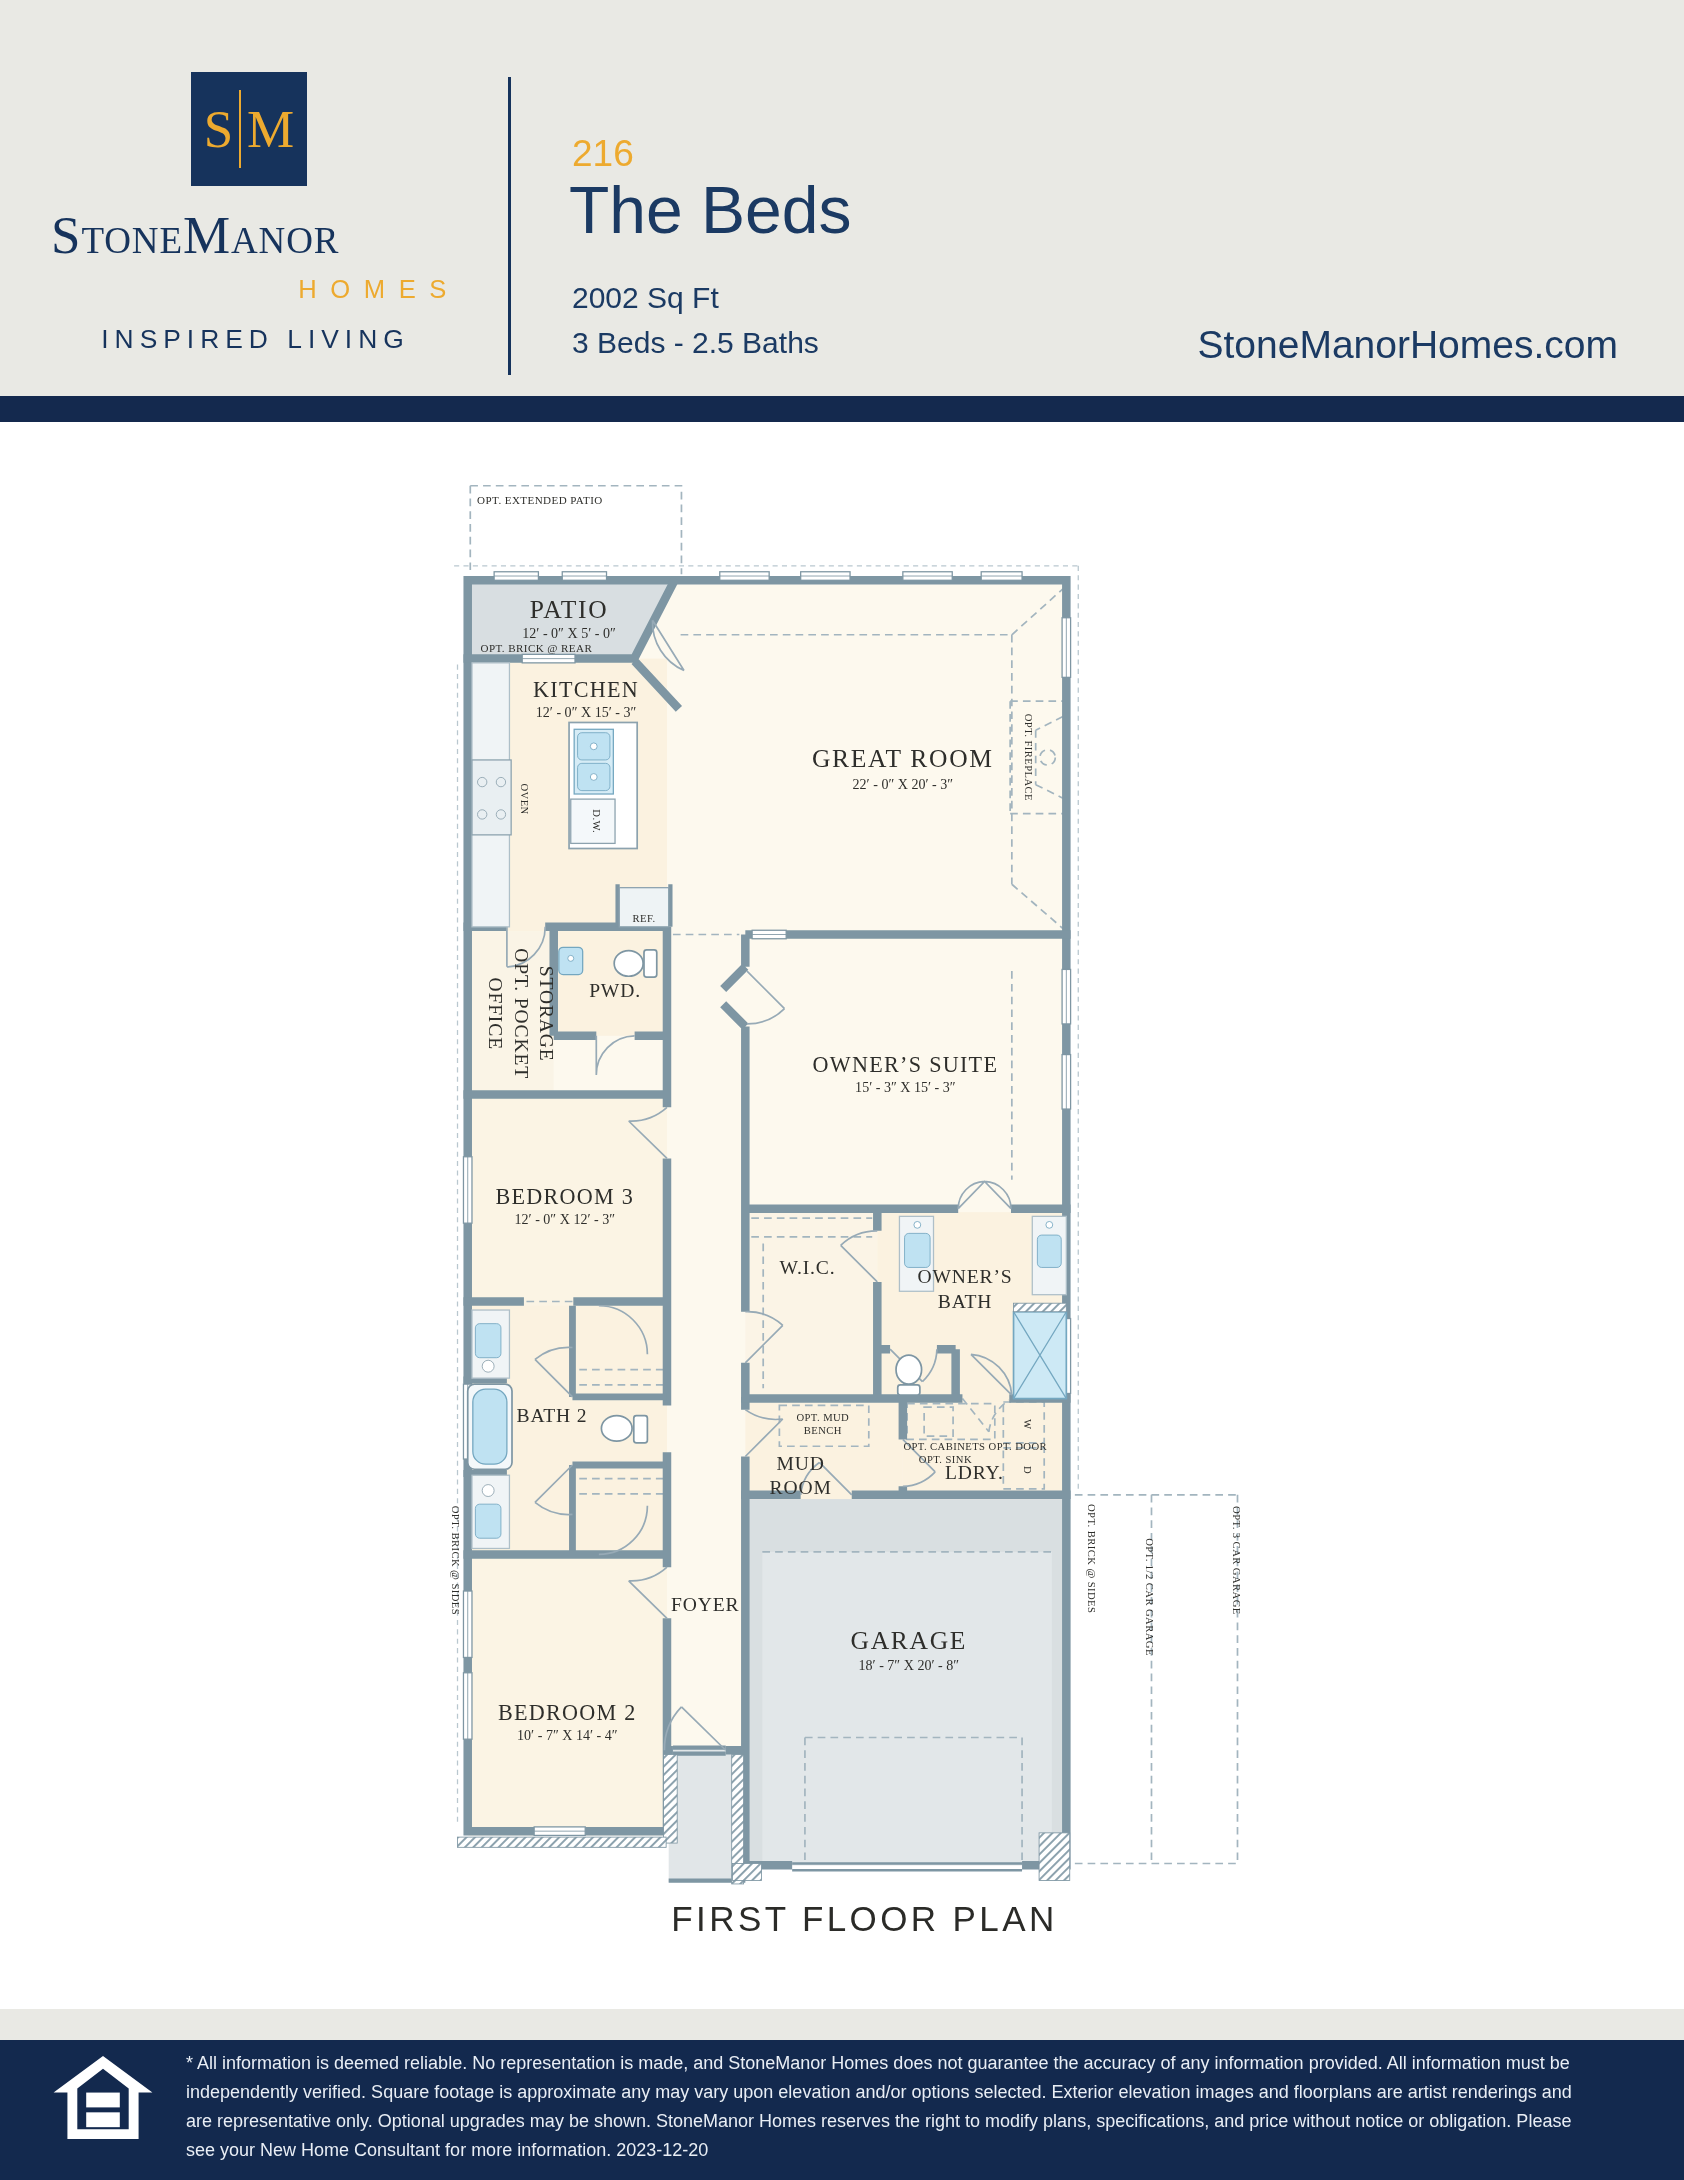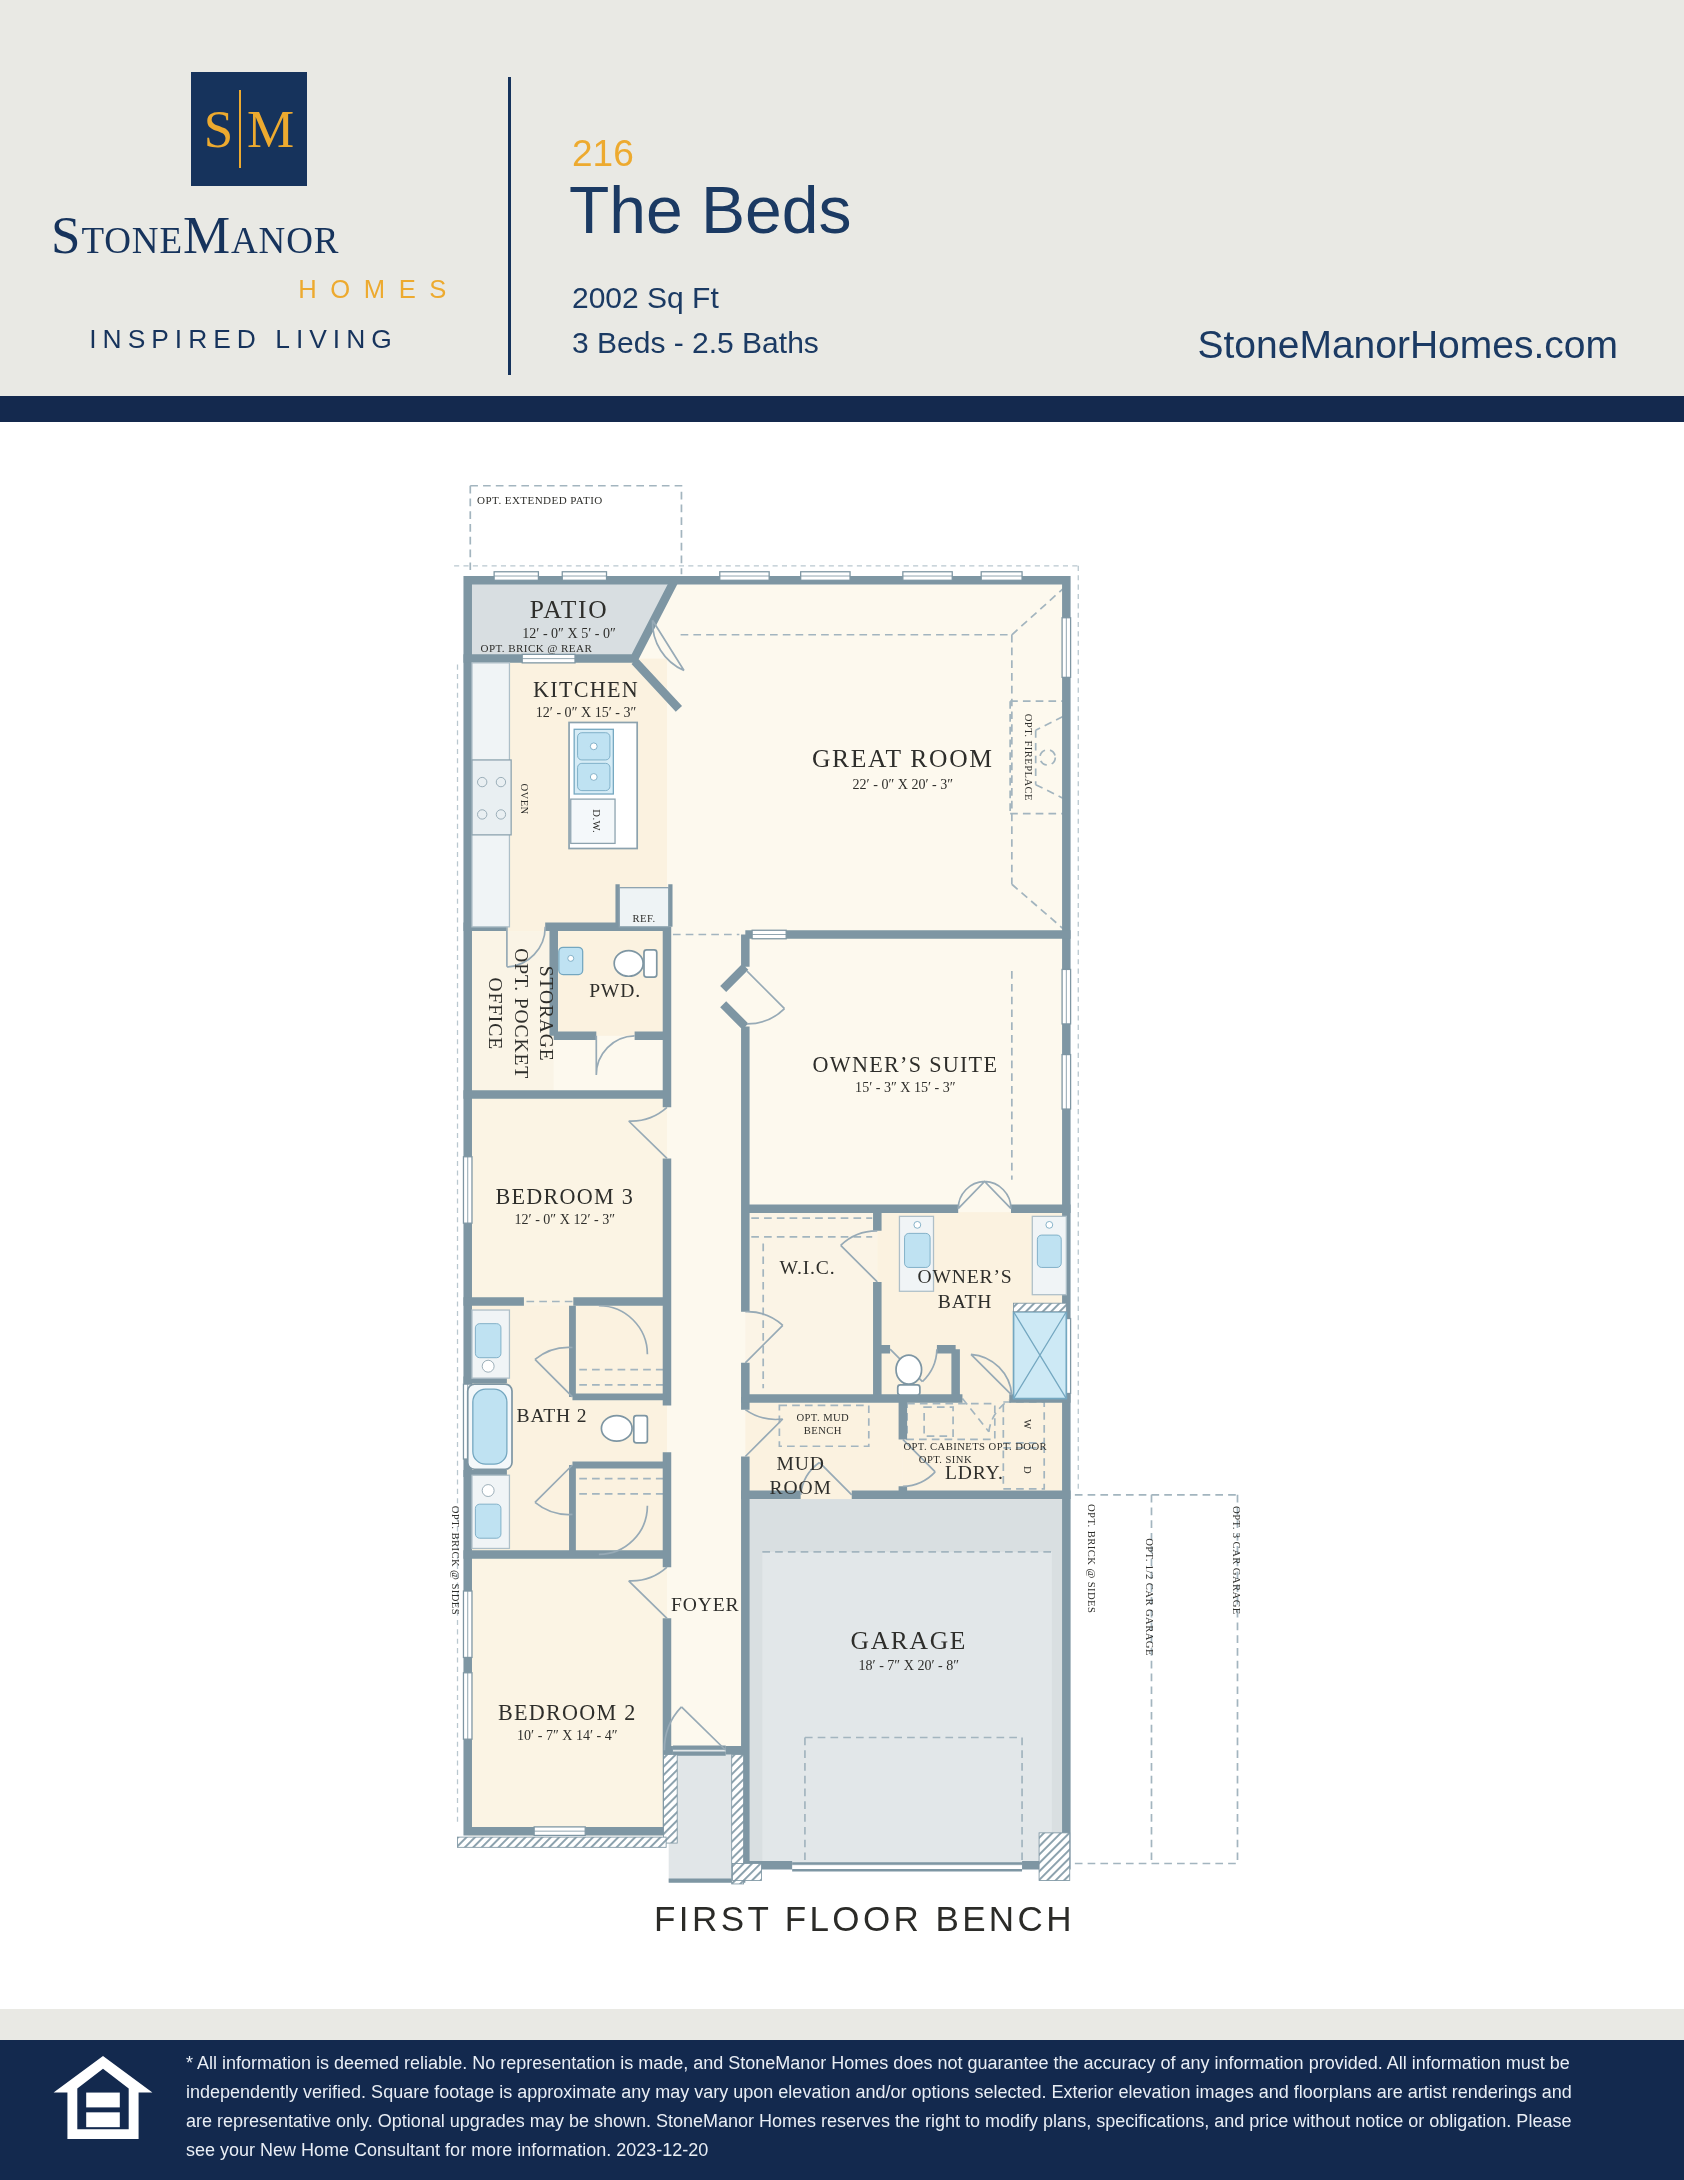--- a/index.html
+++ b/index.html
@@ -19,21 +19,21 @@
   .brand-name{
     left:51px;top:209px;width:409px;color:#16335c;
     font-family:"Liberation Serif",serif;font-variant:small-caps;
     font-size:53px;letter-spacing:0.9px;line-height:1;
   }
   .brand-homes{
     left:51px;top:277px;width:409px;text-align:right;color:#edaa2f;
     font-size:25.6px;letter-spacing:13.6px;text-indent:13.6px;line-height:1;
   }
   .brand-tag{
-    left:39px;top:326px;width:409px;text-align:center;color:#16335c;
+    left:51px;top:326px;width:409px;text-align:center;color:#16335c;
     font-size:26.4px;letter-spacing:6px;line-height:1;
   }
   .vert-divider{left:508px;top:77px;width:2.6px;height:298px;background:#16335c;}
   .plan-number{left:572px;top:135px;color:#edaa2f;font-size:37px;line-height:1;}
   .plan-name{left:569px;top:177px;color:#1b3a63;font-size:66px;font-weight:300;line-height:1;}
   .plan-sqft{left:572px;top:283px;color:#1b3a63;font-size:30px;line-height:1;}
   .plan-bb{left:572px;top:328px;color:#1b3a63;font-size:30px;line-height:1;}
   .website{left:1107px;top:325px;width:511px;text-align:right;color:#1b3a63;font-size:39px;line-height:1;}
   .navy-bar{left:0;top:396px;width:1685px;height:25.6px;background:#14294e;}
   
@@ -307,21 +307,21 @@
     <text x="166" y="1503" class="t-dim mid">10′ - 7″ X 14′ - 4″</text>
     <text x="567" y="1396" class="t-xl mid">GARAGE</text>
     <text x="567" y="1421" class="t-dim mid">18′ - 7″ X 20′ - 8″</text>
     <text x="30" y="1292" class="t-vsm mid" transform="rotate(90 30,1292)">OPT. BRICK @ SIDES</text>
     <text x="777" y="1290" class="t-vsm mid" transform="rotate(90 777,1290)">OPT. BRICK @ SIDES</text>
     <text x="845" y="1335" class="t-vsm mid" transform="rotate(90 845,1335)">OPT. 1/2 CAR GARAGE</text>
     <text x="948" y="1292" class="t-vsm mid" transform="rotate(90 948,1292)">OPT. 3 CAR GARAGE</text>
   </g>
 </svg>
 
-<div class="abs plan-title">FIRST FLOOR BENCH</div>
+<div class="abs plan-title">FIRST FLOOR PLAN</div>
 
 <div class="abs footer-gray"></div>
 <footer class="abs footer">
   <svg class="abs eho" style="left:47px;top:16px;" viewBox="0 0 100 86">
     <path fill="#ffffff" fill-rule="evenodd" d="M50,0 L100,37 L86,37 L86,84 L14,84 L14,37 L0,37 Z M50,13 L24,33 L24,74 L76,74 L76,33 Z"></path>
     <rect x="33" y="37" width="34" height="15" fill="#ffffff"></rect>
     <rect x="33" y="57" width="34" height="15" fill="#ffffff"></rect>
   </svg>
   <div class="abs eho-text" style="left:34px;top:91px;margin-top:48px;">
     <div>EQUAL HOUSING</div>

